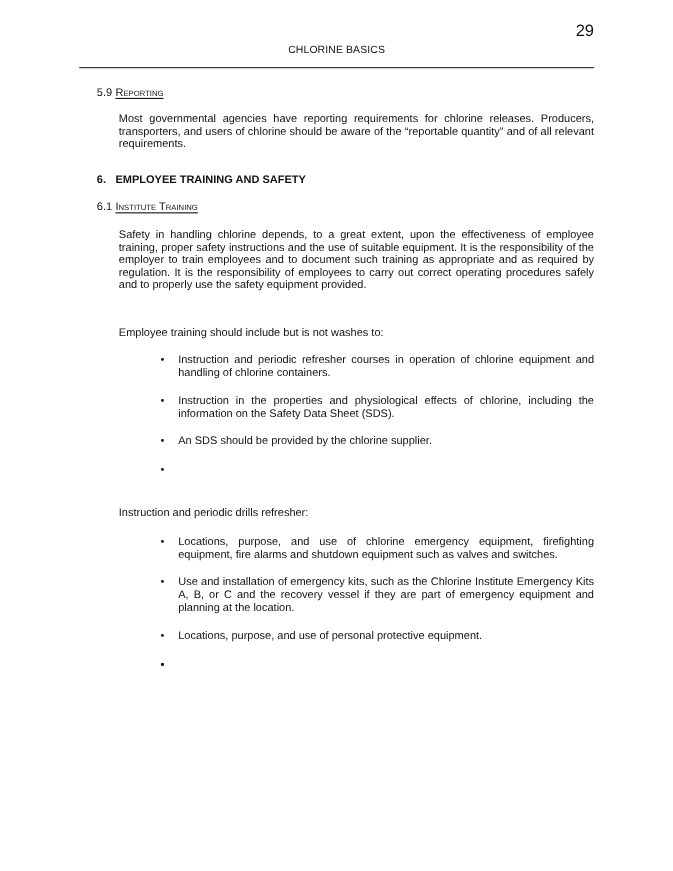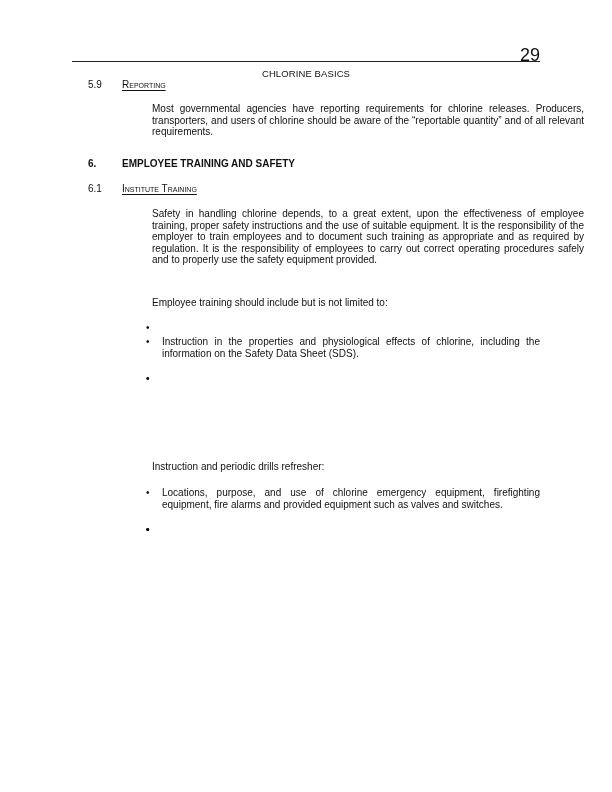--- a/index.html
+++ b/index.html
@@ -1,29 +1,29 @@
 <!DOCTYPE html>
 <html><head>
 <meta charset="utf-8">
 <style>
   html, body { margin: 0; padding: 0; background: #ffffff; }
   body { width: 612px; height: 792px; position: relative; overflow: hidden;
          font-family: "Liberation Sans", sans-serif; color: #111; }
   .header-title { position: absolute; top: 40px; left: 0; width: 612px; text-align: center;
-                  font-size: 9.5px; letter-spacing: 0.1px; margin-top: 28px; }
-  .page-num { position: absolute; top: 45px; right: 72px; font-size: 18px; }
+                  font-size: 9.5px; letter-spacing: 0.1px; }
+  .page-num { position: absolute; top: 20px; right: 72px; font-size: 15px; }
   .header-rule { position: absolute; top: 61px; left: 72px; width: 468px; height: 0;
                  border-top: 1px solid #222; }
   .sec { position: absolute; left: 72px; font-size: 10px; }
   .sec-num { position: absolute; left: 16px; }
-  .sec-title { position: absolute; left: 50px; white-space: nowrap; }
+  .sec-title { position: absolute; left: 33px; white-space: nowrap; }
   .smallcaps { font-variant: small-caps; text-decoration: underline; text-underline-offset: 2px; }
   .bold { font-weight: bold; }
   .para { position: absolute; left: 108px; width: 432px; font-size: 10px; line-height: 11.6px;
-          text-align: justify; margin-left: 44px; }
+          text-align: justify; }
   .bullets { position: absolute; left: 108px; width: 432px; font-size: 10px; line-height: 11.6px; }
   .bullet { position: relative; padding-left: 54px; text-align: justify; margin-bottom: 14px; }
   .bullet .dot { position: absolute; left: 38px; top: 0; }
 </style>
 </head>
 <body>
 
 <div>
   <div class="header-title">CHLORINE BASICS</div>
   <div class="page-num">29</div>
@@ -40,30 +40,30 @@
   <span class="sec-num">6.</span>
   <span class="sec-title">EMPLOYEE TRAINING AND SAFETY</span>
 </div>
 
 <div class="sec" style="top:183px;">
   <span class="sec-num">6.1</span>
   <span class="sec-title smallcaps">Institute Training</span>
 </div>
 <div class="para" style="top:208px;">Safety in handling chlorine depends, to a great extent, upon the effectiveness of employee training, proper safety instructions and the use of suitable equipment.  It is the responsibility of the employer to train employees and to document such training as appropriate and as required by regulation.  It is the responsibility of employees to carry out correct operating procedures safely and to properly use the safety equipment provided.</div>
 
-<div class="para" style="top:297px;">Employee training should include but is not limited to:</div>
+<div class="para" style="top:297px;">Employee training should include but is not washes to:</div>
 
 <div class="bullets" style="top:322px;">
-  <div class="bullet"><span class="dot">•</span></div>
+  <div class="bullet"><span class="dot">•</span><span>Instruction and periodic refresher courses in operation of chlorine equipment and handling of chlorine containers.</span></div>
   <div class="bullet"><span class="dot">•</span><span>Instruction in the properties and physiological effects of chlorine, including the information on the Safety Data Sheet (SDS).</span></div>
-  <div class="bullet"><span class="dot">•</span></div>
+  <div class="bullet"><span class="dot">•</span><span>An SDS should be provided by the chlorine supplier.</span></div>
   <div class="bullet"><span class="dot">•</span></div>
 </div>
 
 <div class="para" style="top:461px;">Instruction and periodic drills refresher:</div>
 
 <div class="bullets" style="top:487px;">
-  <div class="bullet"><span class="dot">•</span><span>Locations, purpose, and use of chlorine emergency equipment, firefighting equipment, fire alarms and provided equipment such as valves and switches.</span></div>
-  <div class="bullet"><span class="dot">•</span></div>
-  <div class="bullet"><span class="dot">•</span></div>
+  <div class="bullet"><span class="dot">•</span><span>Locations, purpose, and use of chlorine emergency equipment, firefighting equipment, fire alarms and shutdown equipment such as valves and switches.</span></div>
+  <div class="bullet"><span class="dot">•</span><span>Use and installation of emergency kits, such as the Chlorine Institute Emergency Kits A, B, or C and the recovery vessel if they are part of emergency equipment and planning at the location.</span></div>
+  <div class="bullet"><span class="dot">•</span><span>Locations, purpose, and use of personal protective equipment.</span></div>
   <div class="bullet"><span class="dot">•</span></div>
   <div class="bullet"><span class="dot">•</span></div>
 </div>
 
 </body></html>

